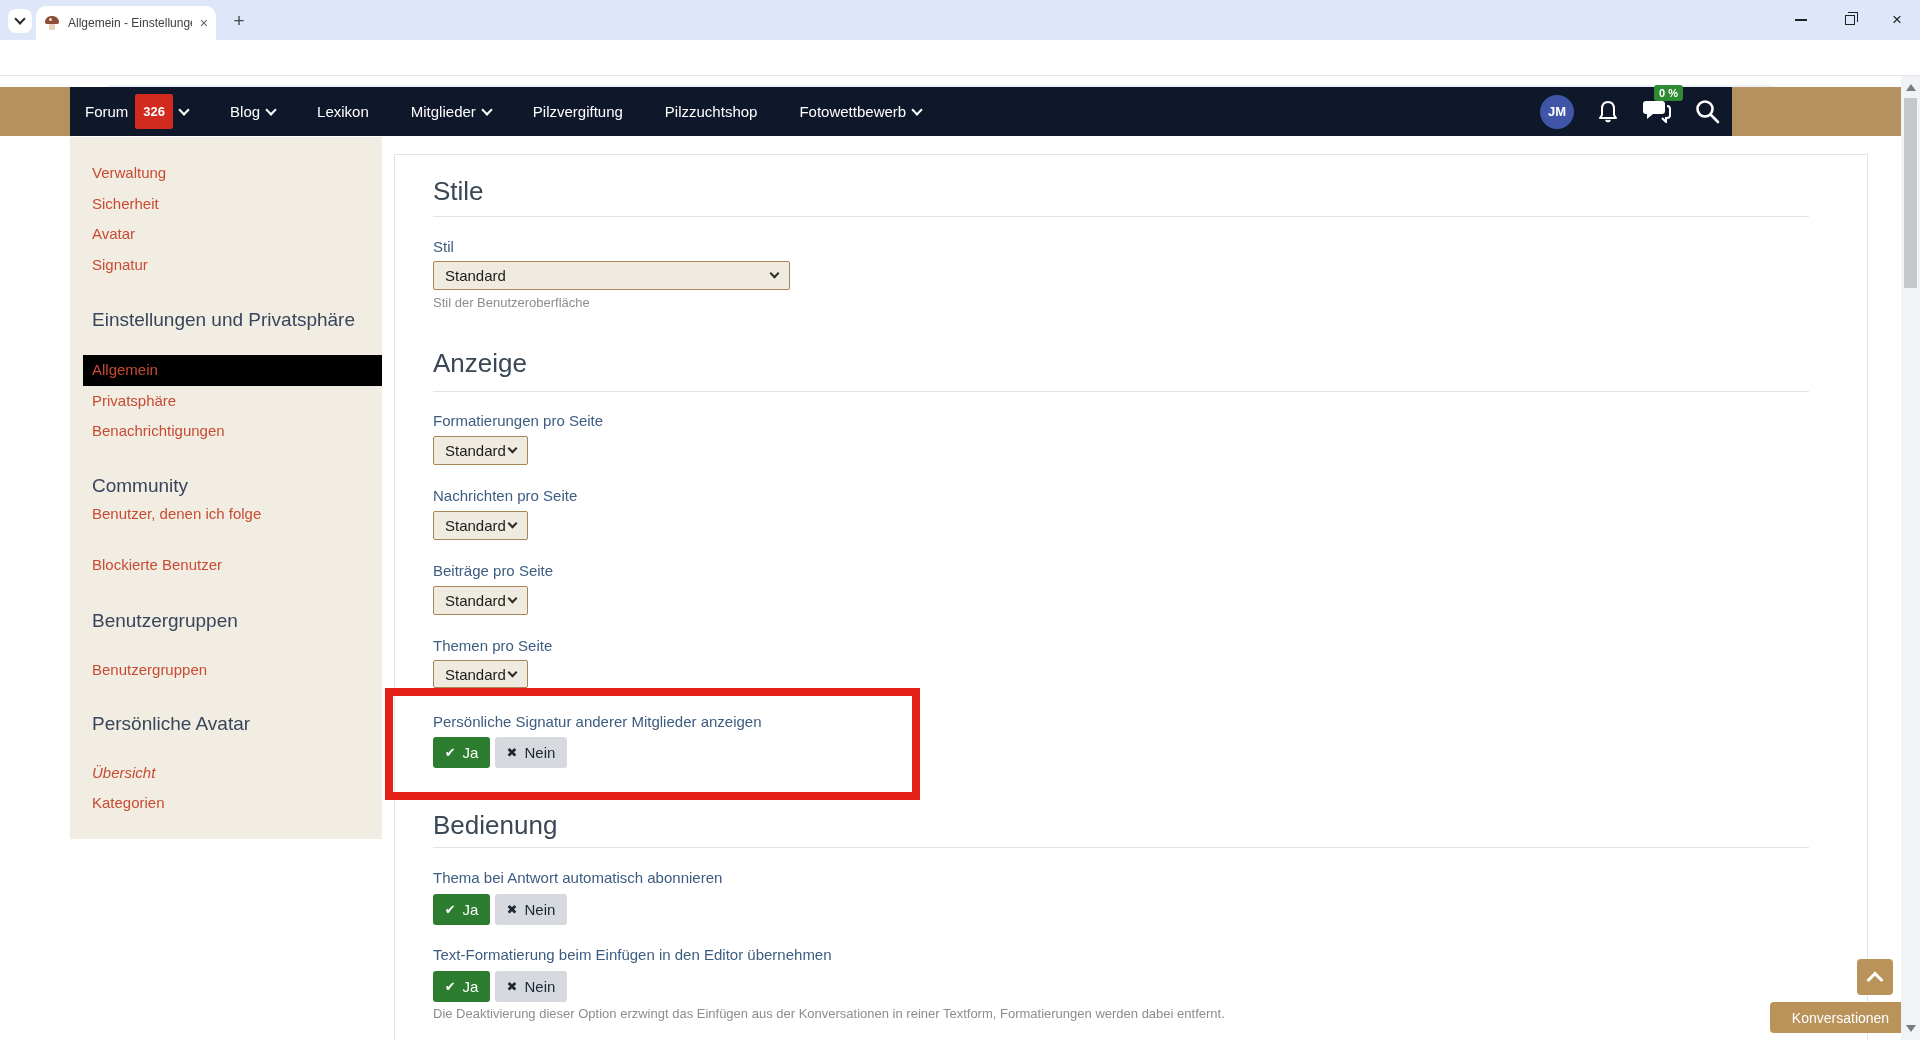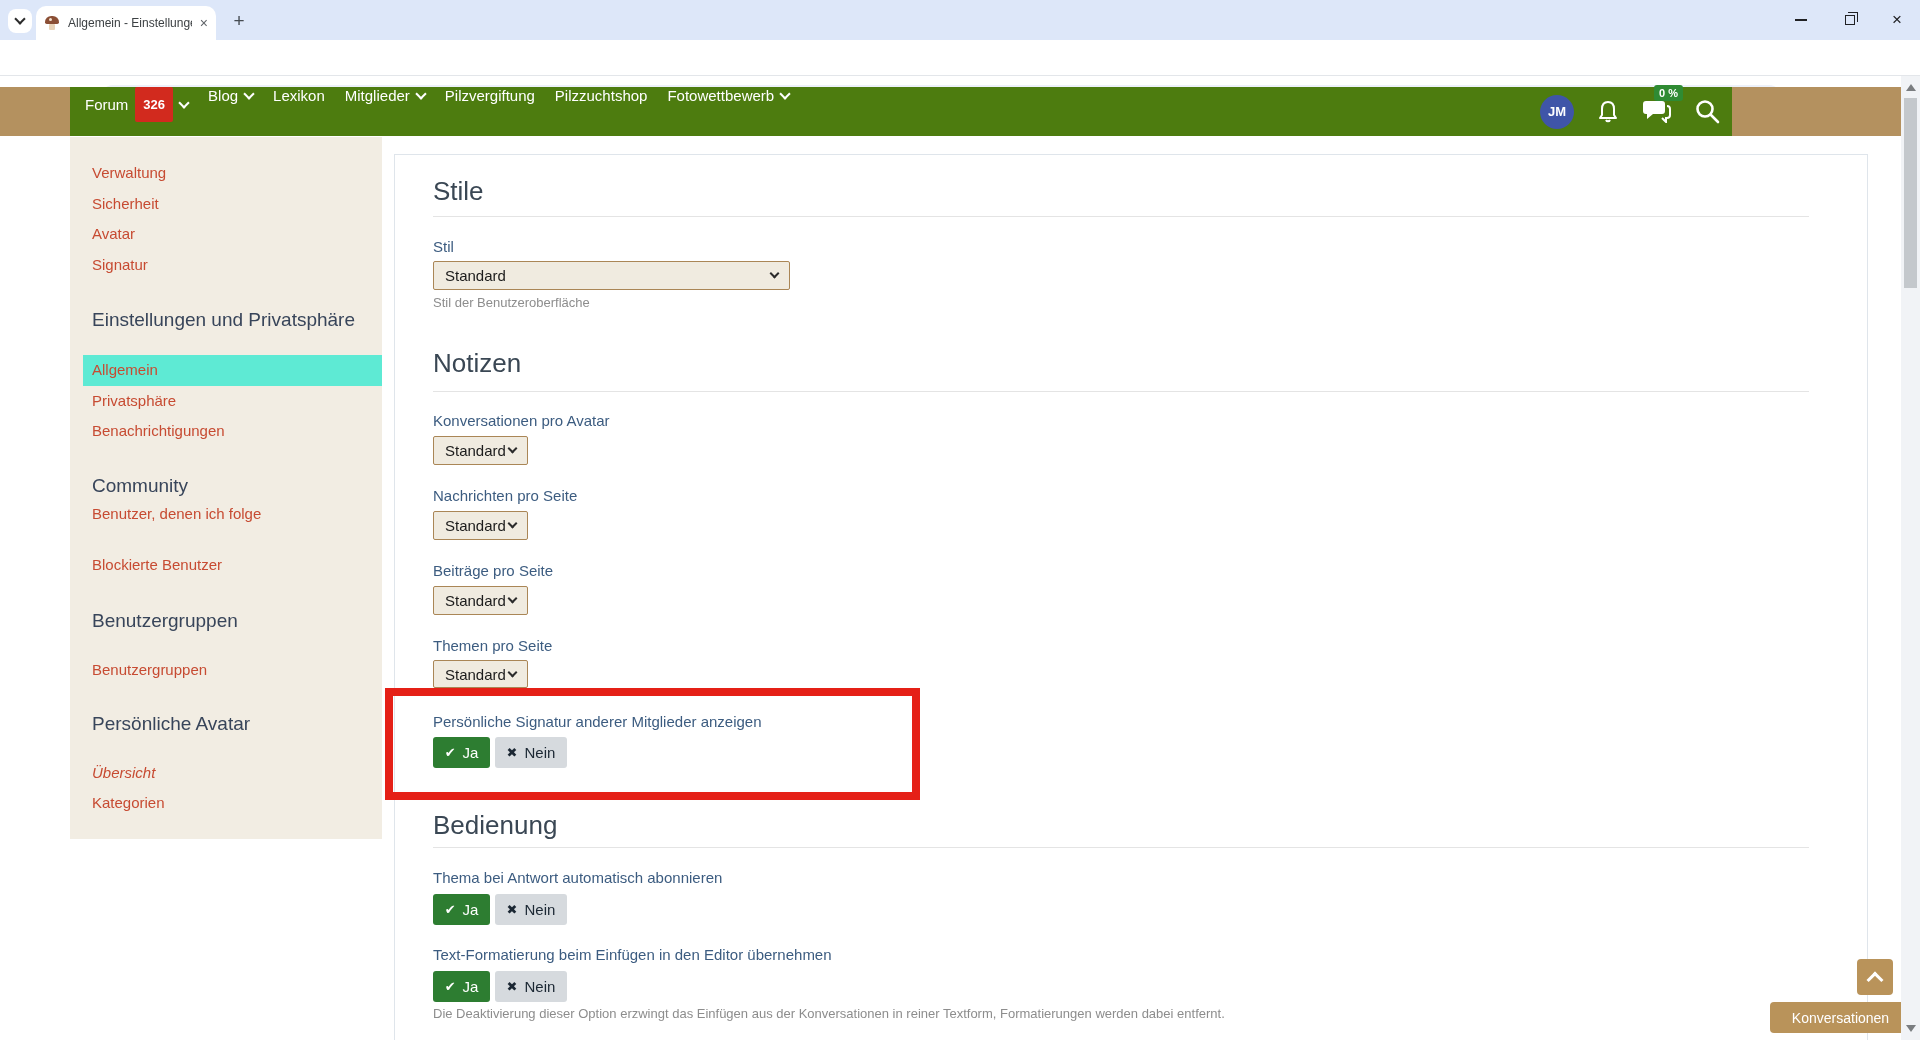--- a/index.html
+++ b/index.html
@@ -36,39 +36,39 @@
   .tune b:nth-child(3){ left:8px; top:0.2px; } .tune b:nth-child(4){ left:2px; top:6.2px; }
   .star { position:absolute; right:14px; color:#5f6368; font-size:16px; top:3px; }
   .avatarJ { left:1852px; top:47px; width:22px; height:22px; border-radius:50%; background:#7e96a4;
              color:#fff; font-size:11px; display:flex; align-items:center; justify-content:center; }
   .threedot { left:1892px; top:45px; width:16px; height:26px; color:#5f6368; font-size:15px;
               display:flex; align-items:center; justify-content:center; }
   .tbsep { left:1836px; top:48px; width:1px; height:20px; background:#dadce0; }
 
   
   .navbar { left:0; top:87px; width:1920px; height:49px; background:#b4915f; }
-  .navbar-inner { position:absolute; left:70px; top:0; width:1662px; height:49px; background:#4d7c0f;
-                  display:flex; align-items:flex-start; padding-left:15px; gap:20px; }
+  .navbar-inner { position:absolute; left:70px; top:0; width:1662px; height:49px; background:#0f172a;
+                  display:flex; align-items:center; padding-left:15px; gap:42px; }
   .navitem { display:flex; align-items:center; gap:7px; color:#fff; font-size:15px; white-space:nowrap; }
   .navbadge { background:#d22a1e; color:#fff; font-size:13px; font-weight:bold; padding:10px 8px; border-radius:2px; }
   .chev { width:8px; height:8px; border-right:2px solid #fff; border-bottom:2px solid #fff;
           transform:rotate(45deg); margin-top:-4px; }
   .chev-dark { border-color:#2b2b2b; }
   .nav-icons { left:1540px; top:87px; height:49px; display:flex; align-items:center; gap:22px; }
   .avatarJM { width:34px; height:34px; border-radius:50%; background:#3f55a8; color:#fff; font-size:13px;
               font-weight:bold; display:flex; align-items:center; justify-content:center; }
   .chatwrap { position:relative; }
   .chatbadge { position:absolute; left:12px; top:-12px; background:#2f8b33; color:#fff; font-size:11px;
                font-weight:bold; padding:2px 5px; border-radius:3px; white-space:nowrap; }
 
   
   .sidebar { left:70px; top:137px; width:312px; height:702px; background:#f2ede3; }
   .sb-link { position:absolute; left:22px; font-size:15px; color:#c74b32; white-space:nowrap; }
   .sb-head { position:absolute; left:22px; font-size:19px; color:#38455a; white-space:nowrap; }
-  .sb-active { position:absolute; left:13px; right:0; height:31px; background:#5eead4; }
+  .sb-active { position:absolute; left:13px; right:0; height:31px; background:#000000; }
   .sb-active span { position:absolute; left:9px; top:6px; font-size:15px; color:#c74b32; }
 
   
   .panel { left:394px; top:154px; width:1474px; height:900px; background:#fff; border:1px solid #dfe5eb; }
   .sec-title { left:433px; font-size:26px; color:#3a4754; font-weight:400; }
   .divider { left:433px; width:1376px; height:1px; background:#e4e4e4; }
   .flabel { left:433px; font-size:15px; color:#3c5c80; white-space:nowrap; }
   .fhelp { left:433px; font-size:13px; color:#8d8d8d; white-space:nowrap; }
   .selbox { left:433px; height:29px; background:#f0ebe0; border:1px solid #aa8656; border-radius:2px;
             display:flex; align-items:center; padding:0 11px; font-size:15px; color:#1c1c1c; }
@@ -230,24 +230,24 @@
 
 <div class="abs sec-title" style="top:176px;">Stile</div>
 <div class="abs divider" style="top:216px;"></div>
 <div class="abs flabel" style="top:238px;">Stil</div>
 <div class="abs selbox" style="top:261px; width:357px;">
   <span>Standard</span>
   <div class="chev"></div>
 </div>
 <div class="abs fhelp" style="top:295px;">Stil der Benutzeroberfläche</div>
 
-<div class="abs sec-title" style="top:348px;">Notizen</div>
+<div class="abs sec-title" style="top:348px;">Anzeige</div>
 <div class="abs divider" style="top:391px;"></div>
 
-<div class="abs flabel" style="top:412px;">Konversationen pro Avatar</div>
+<div class="abs flabel" style="top:412px;">Formatierungen pro Seite</div>
 <div class="abs selbox" style="top:436px; width:95px;">
   <span>Standard</span>
   <div class="chev"></div>
 </div>
 
 <div class="abs flabel" style="top:487px;">Nachrichten pro Seite</div>
 <div class="abs selbox" style="top:511px; width:95px;">
   <span>Standard</span>
   <div class="chev"></div>
 </div>

